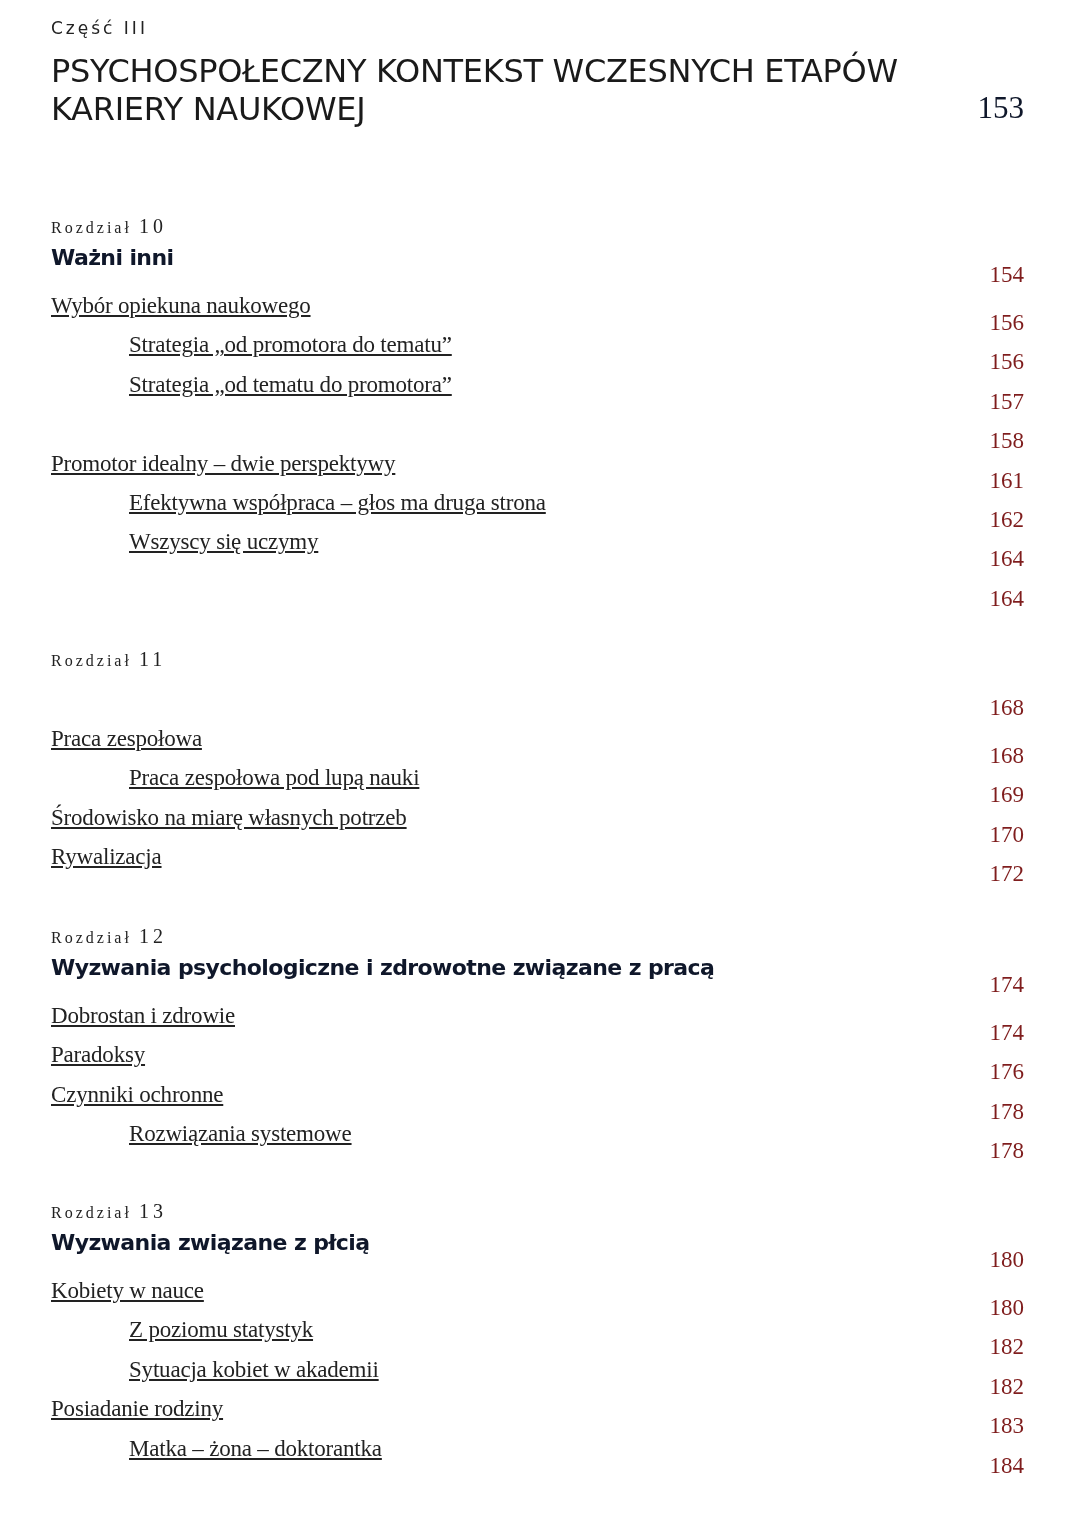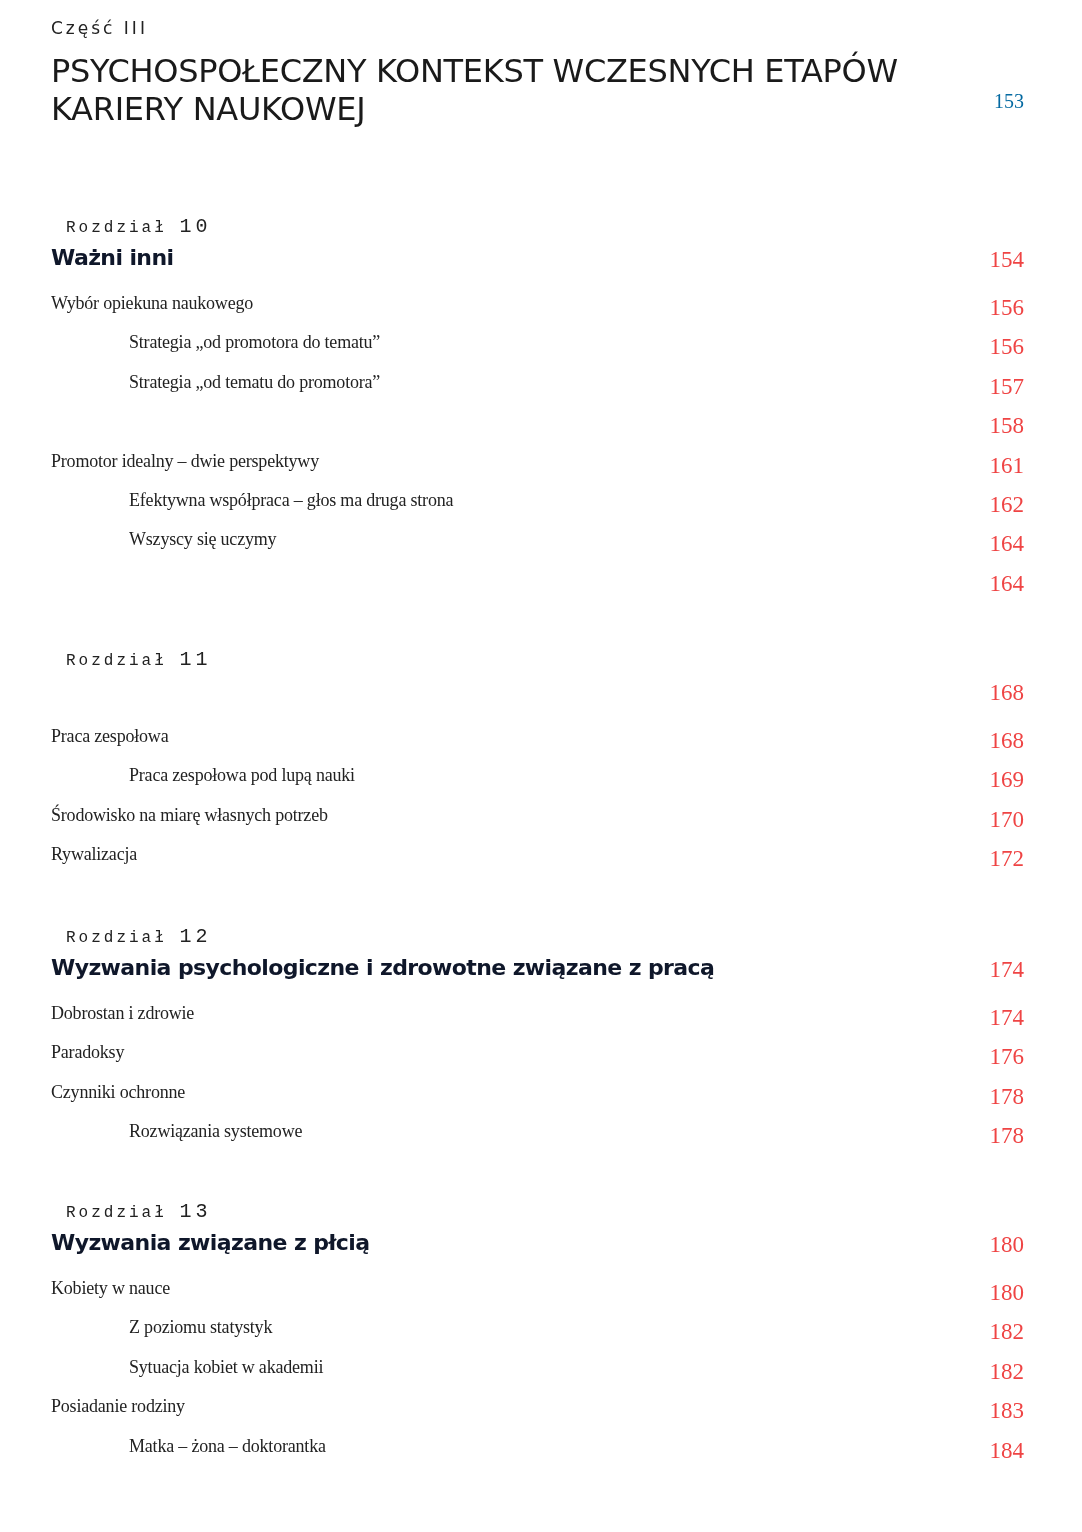--- a/index.html
+++ b/index.html
@@ -9,43 +9,43 @@
     position: absolute; left: 51px; top: 18px;
     font-family: "DejaVu Sans", sans-serif; font-size: 17px; letter-spacing: 3px; color: #222;
   }
   .part-title {
     position: absolute; left: 51px; top: 52px; width: 900px;
     font-family: "DejaVu Sans", sans-serif; font-size: 32px; line-height: 38px; color: #1a1a1a;
     letter-spacing: -0.3px;
   }
   .part-page {
     position: absolute; right: 58px; top: 90px;
-    font-family: "Liberation Serif", serif; font-size: 20px; color: #0369a1;
+    font-family: "Liberation Serif", serif; font-size: 31px; color: #0f172a;
   }
   .chapter { position: absolute; left: 0; width: 1082px; }
   .ch-label {
-    position: absolute; left: 66px; top: 0;
-    font-family: Liberation Mono, monospace; font-size: 16px; letter-spacing: 3px; color: #222; text-align: right;
+    position: absolute; left: 51px; top: 0;
+    font-family: Liberation Serif, serif; font-size: 16px; letter-spacing: 3px; color: #222; text-align: right;
   }
   .ch-label .num { font-size: 20px; letter-spacing: 4px; }
   .ch-title-row { position: absolute; left: 51px; right: 58px; top: 30px; height: 34px; }
   .ch-title {
     position: absolute; left: 0; top: 0;
     font-family: "DejaVu Sans", sans-serif; font-size: 22px; font-weight: bold; color: #0f172a;
     letter-spacing: -0.6px;
   }
   .ch-page, .entry-page {
-    position: absolute; right: 0; top: 2px;
-    font-family: "Liberation Serif", serif; font-size: 23px; color: #ef4444;
+    position: absolute; right: 0; top: 17px;
+    font-family: "Liberation Serif", serif; font-size: 23px; color: #7f1d1d;
   }
   .entries { position: absolute; left: 51px; right: 58px; top: 78px; }
   .entry { position: relative; height: 39.4px; }
   .entry-text {
     position: absolute; left: 0; top: 0;
-    font-family: "Liberation Serif", serif; font-size: 18px; color: #222; letter-spacing: -0.2px;
+    font-family: "Liberation Serif", serif; font-size: 23px; color: #222; letter-spacing: -0.2px; text-decoration: underline;
   }
   .entry.sub .entry-text { left: 38px; margin-left: 40px; }
 </style>
 </head>
 <body>
 
 <div class="page">
   <div class="part-label">Część III</div>
   <div class="part-title">PSYCHOSPOŁECZNY KONTEKST WCZESNYCH ETAPÓW KARIERY NAUKOWEJ</div>
   <div class="part-page">153</div>

